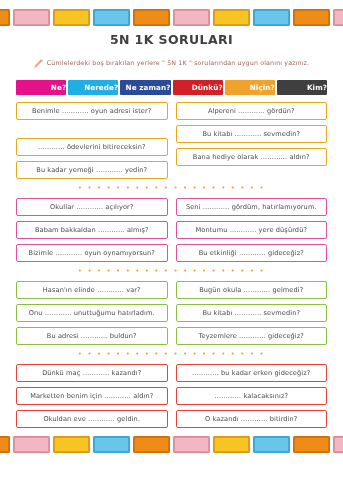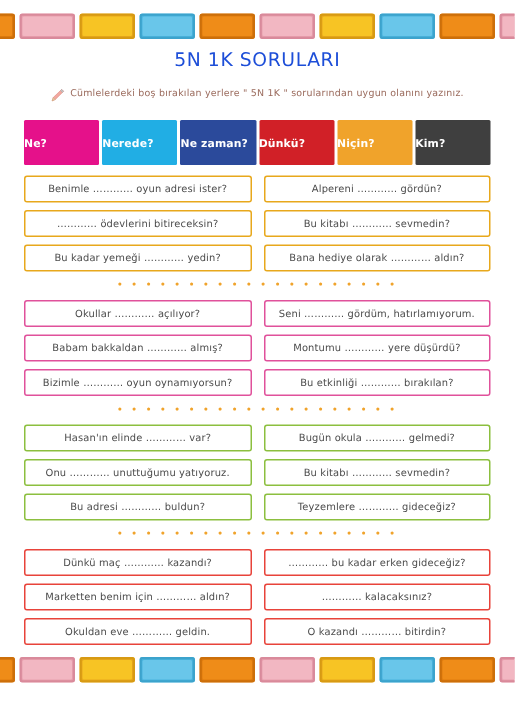--- a/index.html
+++ b/index.html
@@ -59,23 +59,23 @@
     font-size: 8px;
     font-weight: bold;
     color: #ffffff;
     z-index: 2;
     line-height: 1;
   }
 
   
   .title {
     text-align: center;
-    color: #1d4ed8;
+    color: #404040;
     font-size: 12.5px;
-    font-weight: normal;
+    font-weight: bold;
     letter-spacing: 0.4px;
     margin-top: 5px;
     font-family: "DejaVu Sans", sans-serif;
   }
 
   
   .instruction {
     display: flex;
     align-items: center;
     justify-content: center;
@@ -94,24 +94,24 @@
   
   .tags {
     display: flex;
     justify-content: center;
     gap: 2px;
     margin-top: 8px;
     padding: 0 16px;
   }
   .tag {
     flex: 1 1 0;
-    height: 30px;
-    display: flex;
-    align-items: center;
-    justify-content: flex-start;
+    height: 15px;
+    display: flex;
+    align-items: center;
+    justify-content: flex-end;
     color: #ffffff;
     font-size: 7.2px;
     font-weight: bold;
     border-radius: 1px;
     white-space: nowrap;
     letter-spacing: 0.1px;
   }
 
   
   .groups { margin-top: 7px; padding: 0 16px; }
@@ -202,51 +202,51 @@
       <div class="tag" style="background: rgb(63, 63, 63);">
         <span>Kim?</span>
       </div>
     </div>
 
   <div class="groups">
       <div class="group">
         <div class="group-rows">
           <div class="col">
             <div class="qbox" style="border-color: rgb(232, 168, 28);">Benimle ………… oyun adresi ister?</div>
-            <div class="qbox" style="border-color: rgb(232, 168, 28);">………… ödevlerini bitireceksin?</div>
+            <div class="qbox" style="border-color: rgb(232, 168, 28); margin-top: 13px;">………… ödevlerini bitireceksin?</div>
             <div class="qbox" style="border-color: rgb(232, 168, 28);">Bu kadar yemeği ………… yedin?</div>
           </div>
           <div class="col">
             <div class="qbox" style="border-color: rgb(232, 168, 28);">Alpereni ………… gördün?</div>
             <div class="qbox" style="border-color: rgb(232, 168, 28);">Bu kitabı ………… sevmedin?</div>
             <div class="qbox" style="border-color: rgb(232, 168, 28);">Bana hediye olarak ………… aldın?</div>
           </div>
         </div>
       </div>
       <div class="sep">• • • • • • • • • • • • • • • • • • • •</div>
       <div class="group">
         <div class="group-rows">
           <div class="col">
             <div class="qbox" style="border-color: rgb(224, 81, 155);">Okullar ………… açılıyor?</div>
             <div class="qbox" style="border-color: rgb(224, 81, 155);">Babam bakkaldan ………… almış?</div>
             <div class="qbox" style="border-color: rgb(224, 81, 155); text-align: center;">Bizimle ………… oyun oynamıyorsun?</div>
           </div>
           <div class="col">
             <div class="qbox" style="border-color: rgb(224, 81, 155);">Seni ………… gördüm, hatırlamıyorum.</div>
             <div class="qbox" style="border-color: rgb(224, 81, 155);">Montumu ………… yere düşürdü?</div>
-            <div class="qbox" style="border-color: rgb(224, 81, 155);">Bu etkinliği ………… bırakılan?</div>
+            <div class="qbox" style="border-color: rgb(224, 81, 155);">Bu etkinliği ………… gideceğiz?</div>
           </div>
         </div>
       </div>
       <div class="sep">• • • • • • • • • • • • • • • • • • • •</div>
       <div class="group">
         <div class="group-rows">
           <div class="col">
             <div class="qbox" style="border-color: rgb(140, 191, 63);">Hasan'ın elinde ………… var?</div>
-            <div class="qbox" style="border-color: rgb(140, 191, 63);">Onu ………… unuttuğumu yatıyoruz.</div>
+            <div class="qbox" style="border-color: rgb(140, 191, 63);">Onu ………… unuttuğumu hatırladım.</div>
             <div class="qbox" style="border-color: rgb(140, 191, 63);">Bu adresi ………… buldun?</div>
           </div>
           <div class="col">
             <div class="qbox" style="border-color: rgb(140, 191, 63);">Bugün okula ………… gelmedi?</div>
             <div class="qbox" style="border-color: rgb(140, 191, 63);">Bu kitabı ………… sevmedin?</div>
             <div class="qbox" style="border-color: rgb(140, 191, 63);">Teyzemlere ………… gideceğiz?</div>
           </div>
         </div>
       </div>
       <div class="sep">• • • • • • • • • • • • • • • • • • • •</div>

